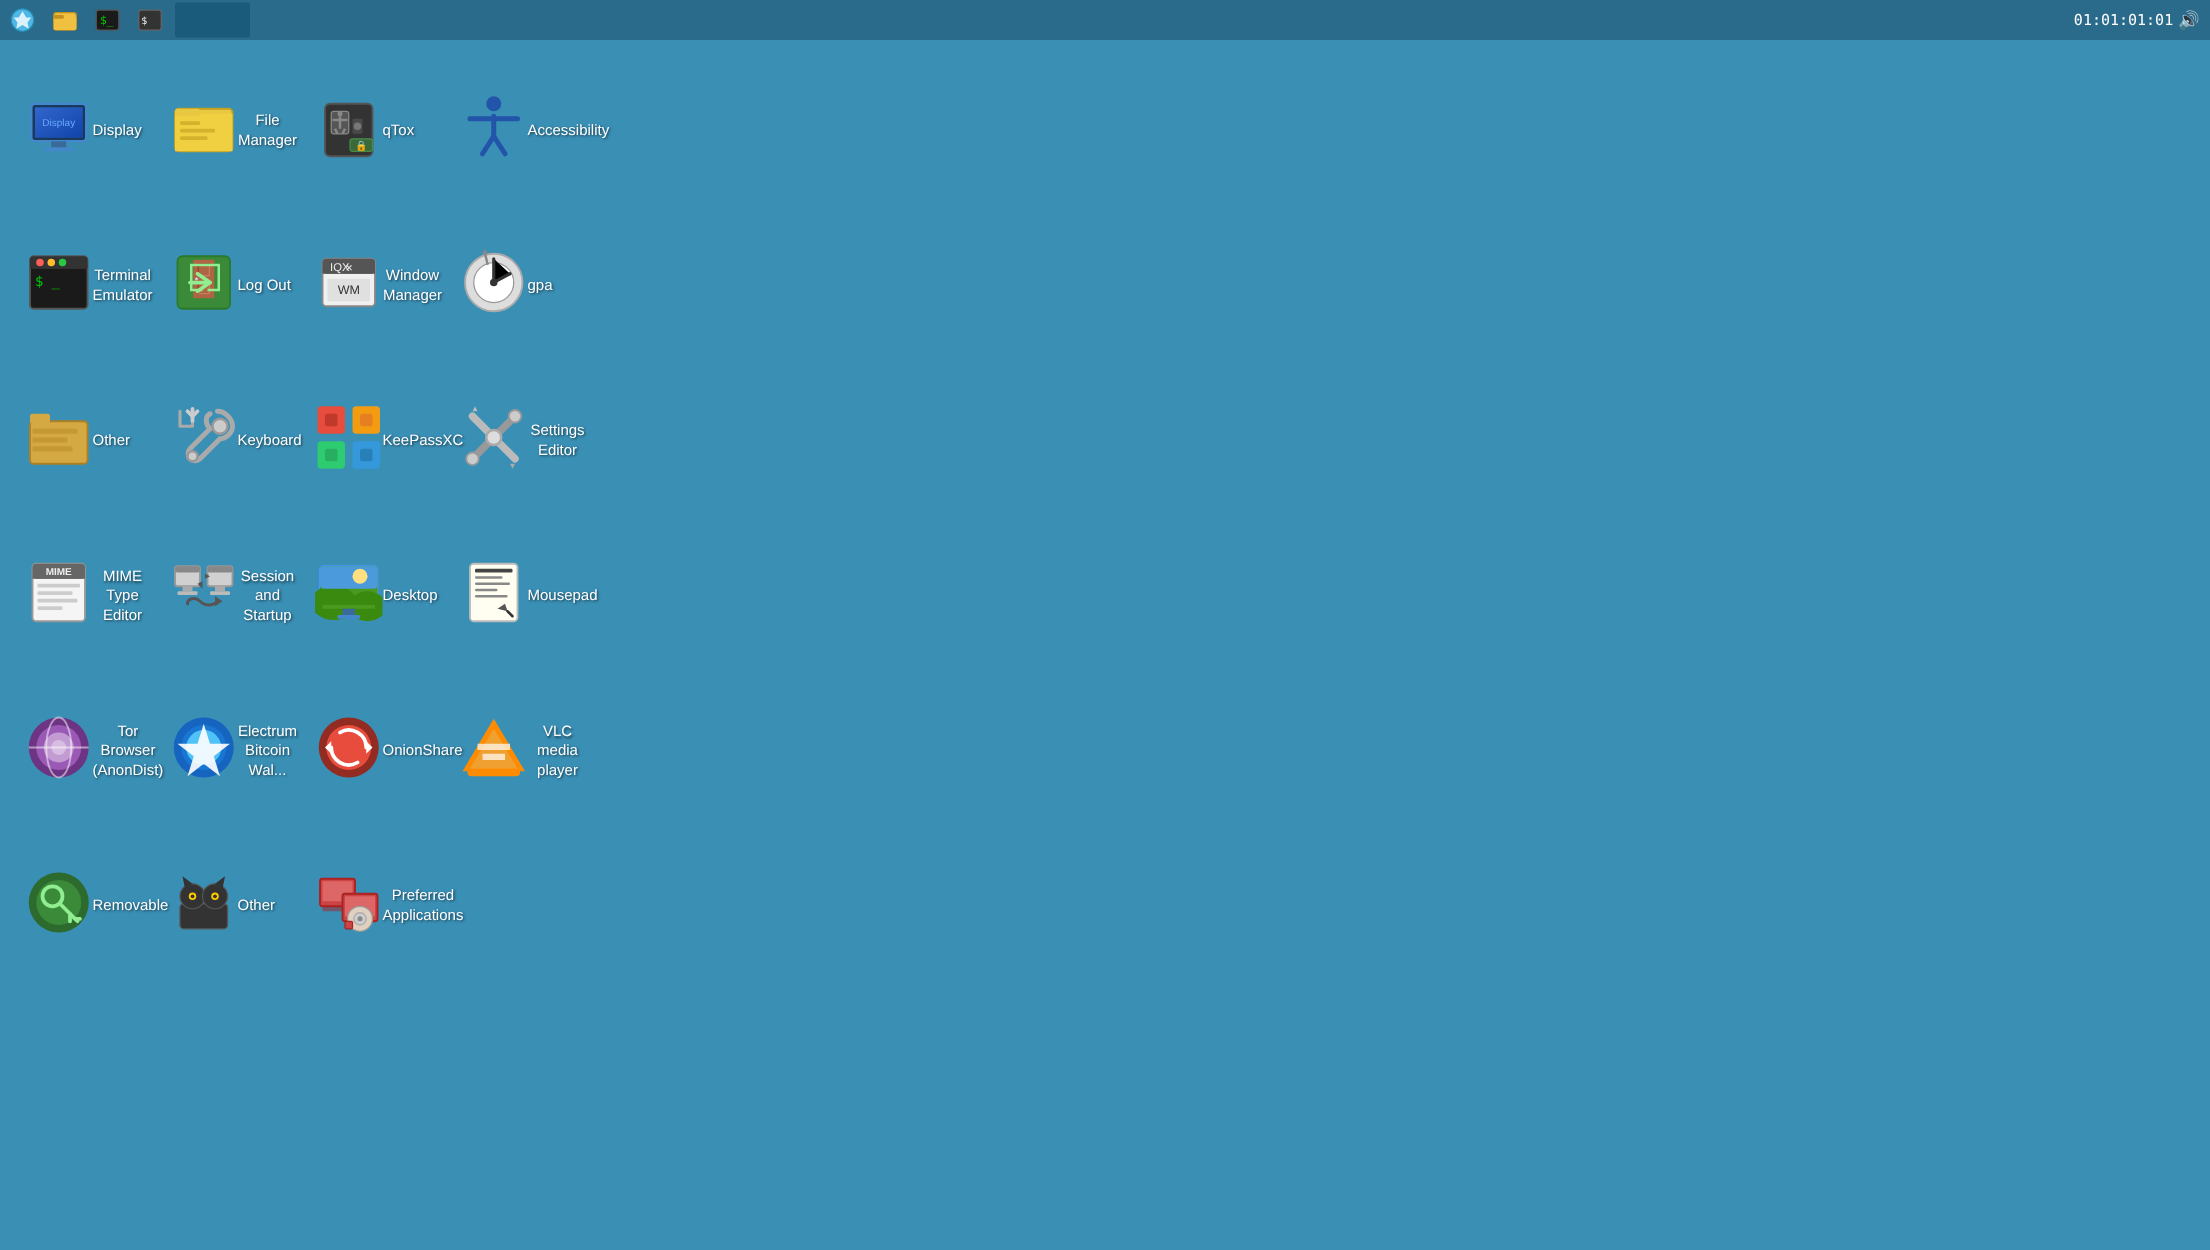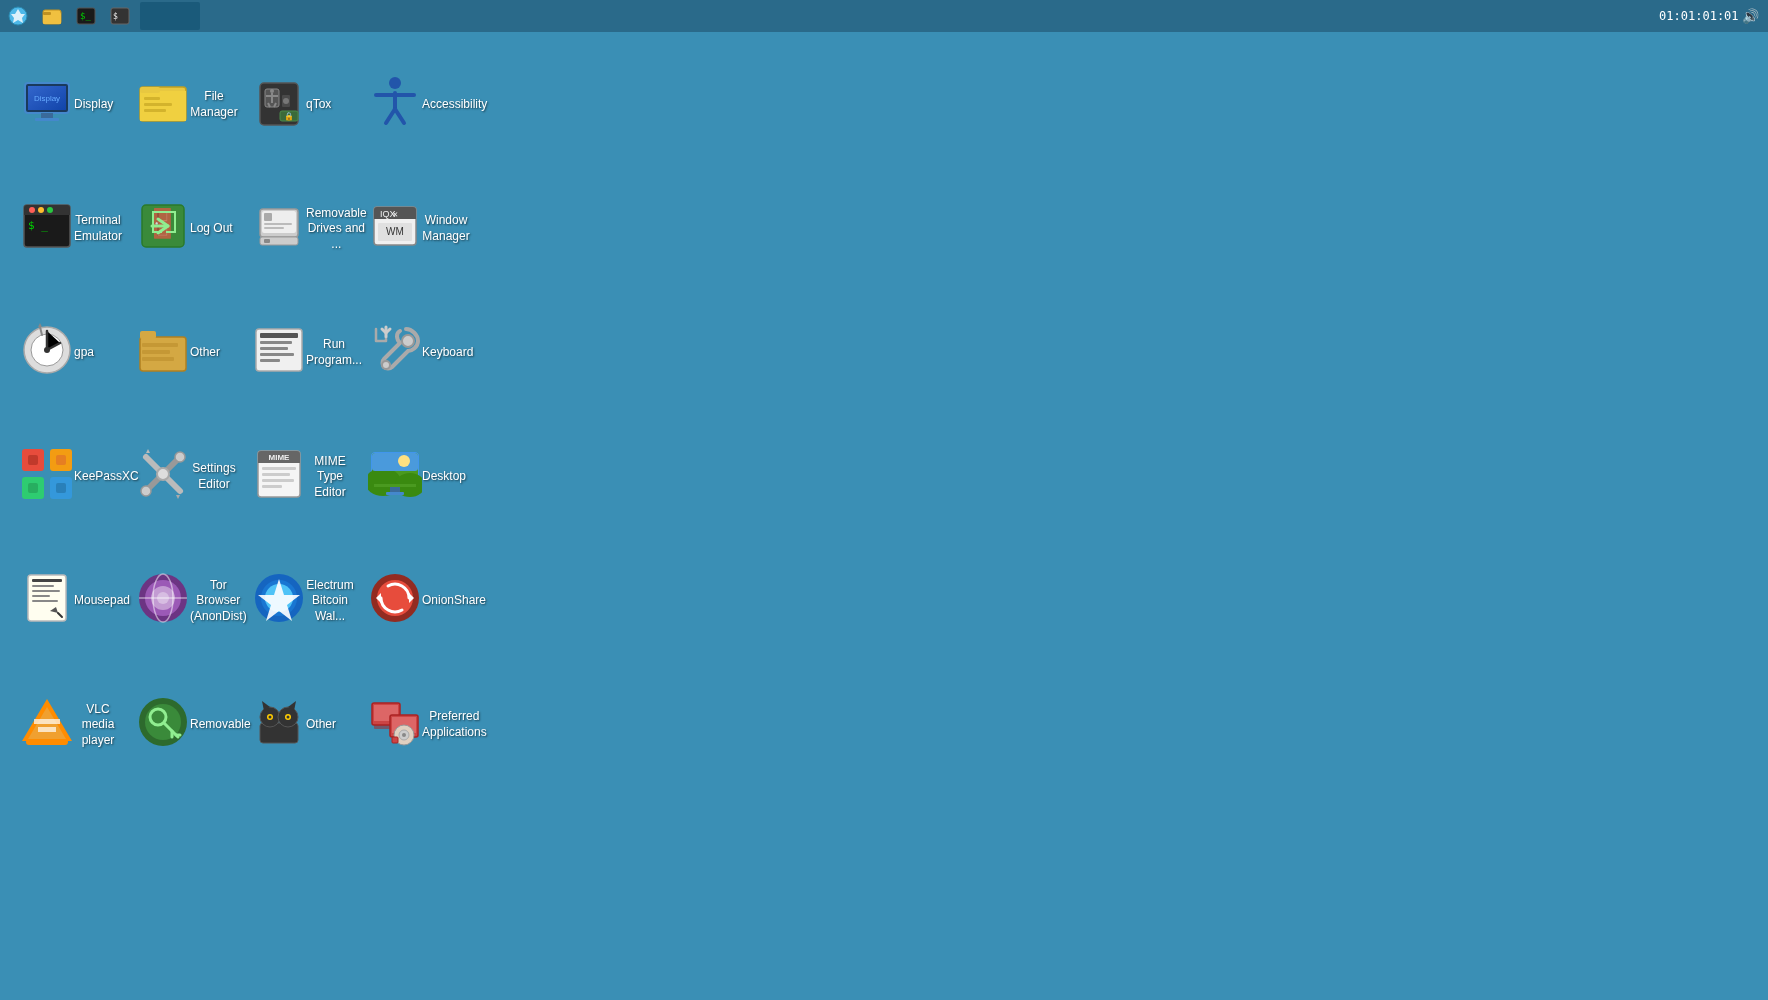--- a/index.html
+++ b/index.html
@@ -233,34 +233,20 @@
         <rect x="6" y="6" width="42" height="42" rx="4" fill="#3a8a3a" stroke="#2a7a2a" stroke-width="1.5"></rect>
         <text x="27" y="34" text-anchor="middle" font-size="28" fill="#90ee90">🚪</text>
         <path d="M16 12 L16 34 L26 34 L26 32 L18 32 L18 14 L38 14 L38 32 L30 32 L30 34 L40 34 L40 12 Z" fill="#90ee90"></path>
         <path d="M22 20 L32 27 L22 34" fill="none" stroke="#90ee90" stroke-width="3" stroke-linecap="round" stroke-linejoin="round"></path>
         <line x1="32" y1="27" x2="16" y2="27" stroke="#90ee90" stroke-width="3" stroke-linecap="round"></line>
       </svg>
     </div>
     <span class="icon-label">Log Out</span>
   </div>
 
-  <div class="icon-item">
-    <div class="icon-img">
-      <svg width="54" height="54" viewBox="0 0 54 54">
-        <rect x="8" y="10" width="38" height="28" rx="3" fill="#cccccc" stroke="#999" stroke-width="1.5"></rect>
-        <rect x="10" y="12" width="34" height="22" rx="2" fill="#eeeeee"></rect>
-        <rect x="12" y="14" width="8" height="8" rx="1" fill="#aaa"></rect>
-        <rect x="12" y="24" width="28" height="2" rx="1" fill="#bbb"></rect>
-        <rect x="12" y="28" width="20" height="2" rx="1" fill="#bbb"></rect>
-        <rect x="8" y="38" width="38" height="8" rx="2" fill="#cccccc" stroke="#999" stroke-width="1"></rect>
-        <rect x="12" y="40" width="6" height="4" rx="1" fill="#888"></rect>
-      </svg>
-    </div>
-    <span class="icon-label">Removable Drives and ...</span>
-  </div>
 
   <div class="icon-item">
     <div class="icon-img">
       <svg width="54" height="54" viewBox="0 0 54 54">
         <rect x="6" y="8" width="42" height="38" rx="3" fill="#f0f0f0" stroke="#888" stroke-width="1.5"></rect>
         <rect x="6" y="8" width="42" height="12" rx="3" fill="#555"></rect>
         <rect x="6" y="17" width="42" height="3" fill="#555"></rect>
         <text x="30" y="18" text-anchor="end" font-size="9" fill="#eee" font-family="monospace">✕</text>
         <text x="12" y="18" font-size="9" fill="#eee">IQX</text>
         <rect x="10" y="24" width="34" height="18" rx="1" fill="#e0e0e0"></rect>
@@ -291,33 +277,20 @@
         <rect x="4" y="14" width="46" height="34" rx="3" fill="#d4a843" stroke="#b08020" stroke-width="1.5"></rect>
         <rect x="4" y="8" width="16" height="8" rx="2" fill="#d4a843"></rect>
         <rect x="6" y="20" width="36" height="4" rx="1" fill="#b08020" opacity="0.4"></rect>
         <rect x="6" y="27" width="28" height="4" rx="1" fill="#b08020" opacity="0.4"></rect>
         <rect x="6" y="34" width="32" height="4" rx="1" fill="#b08020" opacity="0.4"></rect>
       </svg>
     </div>
     <span class="icon-label">Other</span>
   </div>
 
-  <div class="icon-item">
-    <div class="icon-img">
-      <svg width="54" height="54" viewBox="0 0 54 54">
-        <rect x="4" y="6" width="46" height="42" rx="3" fill="#f0f0f0" stroke="#aaa" stroke-width="1.5"></rect>
-        <rect x="8" y="10" width="38" height="5" rx="1" fill="#555"></rect>
-        <rect x="8" y="18" width="32" height="3" rx="1" fill="#888"></rect>
-        <rect x="8" y="24" width="28" height="3" rx="1" fill="#888"></rect>
-        <rect x="8" y="30" width="34" height="3" rx="1" fill="#888"></rect>
-        <rect x="8" y="36" width="20" height="3" rx="1" fill="#888"></rect>
-      </svg>
-    </div>
-    <span class="icon-label">Run Program...</span>
-  </div>
 
   <div class="icon-item">
     <div class="icon-img">
       <svg width="54" height="54" viewBox="0 0 54 54">
 
         <path d="M38 6 C44 6 50 12 50 18 C50 24 44 28 40 28 L24 44 C22 46 18 46 16 44 C14 42 14 38 16 36 L32 20 C28 16 28 10 32 8" fill="none" stroke="#aaa" stroke-width="4" stroke-linecap="round"></path>
         <circle cx="40" cy="18" r="6" fill="#ccc" stroke="#999" stroke-width="2"></circle>
         <circle cx="18" cy="42" r="4" fill="#ccc" stroke="#999" stroke-width="2"></circle>
         <path d="M14 6 L18 10 L22 6" fill="none" stroke="#ccc" stroke-width="3" stroke-linecap="round"></path>
         <path d="M18 4 L18 14" stroke="#ccc" stroke-width="3" stroke-linecap="round"></path>
@@ -368,20 +341,43 @@
         <text x="27" y="13" text-anchor="middle" font-size="8" fill="#eee" font-weight="bold">MIME</text>
         <rect x="10" y="20" width="34" height="3" rx="1" fill="#ccc"></rect>
         <rect x="10" y="26" width="28" height="3" rx="1" fill="#ccc"></rect>
         <rect x="10" y="32" width="32" height="3" rx="1" fill="#ccc"></rect>
         <rect x="10" y="38" width="20" height="3" rx="1" fill="#ccc"></rect>
       </svg>
     </div>
     <span class="icon-label">MIME Type Editor</span>
   </div>
 
+  <div class="icon-item">
+    <div class="icon-img">
+      <svg width="54" height="54" viewBox="0 0 54 54">
+
+        <rect x="4" y="6" width="20" height="16" rx="2" fill="#d0d0d0" stroke="#999" stroke-width="1.5"></rect>
+        <rect x="4" y="6" width="20" height="5" rx="2" fill="#888"></rect>
+        <rect x="30" y="6" width="20" height="16" rx="2" fill="#d0d0d0" stroke="#999" stroke-width="1.5"></rect>
+        <rect x="30" y="6" width="20" height="5" rx="2" fill="#888"></rect>
+
+        <path d="M26 14 L28 14 M28 12 L32 14 L28 16 Z" fill="#555"></path>
+        <path d="M28 14 L26 14 M26 18 L22 14 L26 12 Z" fill="#555" transform="translate(0, 6)"></path>
+
+        <rect x="10" y="22" width="8" height="4" fill="#aaa"></rect>
+        <rect x="6" y="26" width="16" height="3" rx="1" fill="#bbb"></rect>
+        <rect x="36" y="22" width="8" height="4" fill="#aaa"></rect>
+        <rect x="32" y="26" width="16" height="3" rx="1" fill="#bbb"></rect>
+
+        <path d="M14 36 C14 32 20 30 24 34 C28 38 34 38 38 34" fill="none" stroke="#555" stroke-width="2.5" stroke-linecap="round"></path>
+        <polygon points="36,30 42,34 36,38" fill="#555"></polygon>
+      </svg>
+    </div>
+    <span class="icon-label">Session and Startup</span>
+  </div>
 
   <div class="icon-item">
     <div class="icon-img">
       <svg width="54" height="54" viewBox="0 0 54 54">
         <rect x="4" y="6" width="46" height="34" rx="3" fill="#2a7acc" stroke="#4499ff" stroke-width="1.5"></rect>
 
         <rect x="4" y="6" width="46" height="34" rx="3" fill="#4a9a20"></rect>
         <ellipse cx="15" cy="35" rx="18" ry="14" fill="#3a8a10"></ellipse>
         <ellipse cx="42" cy="38" rx="15" ry="12" fill="#3a8a10"></ellipse>
 

